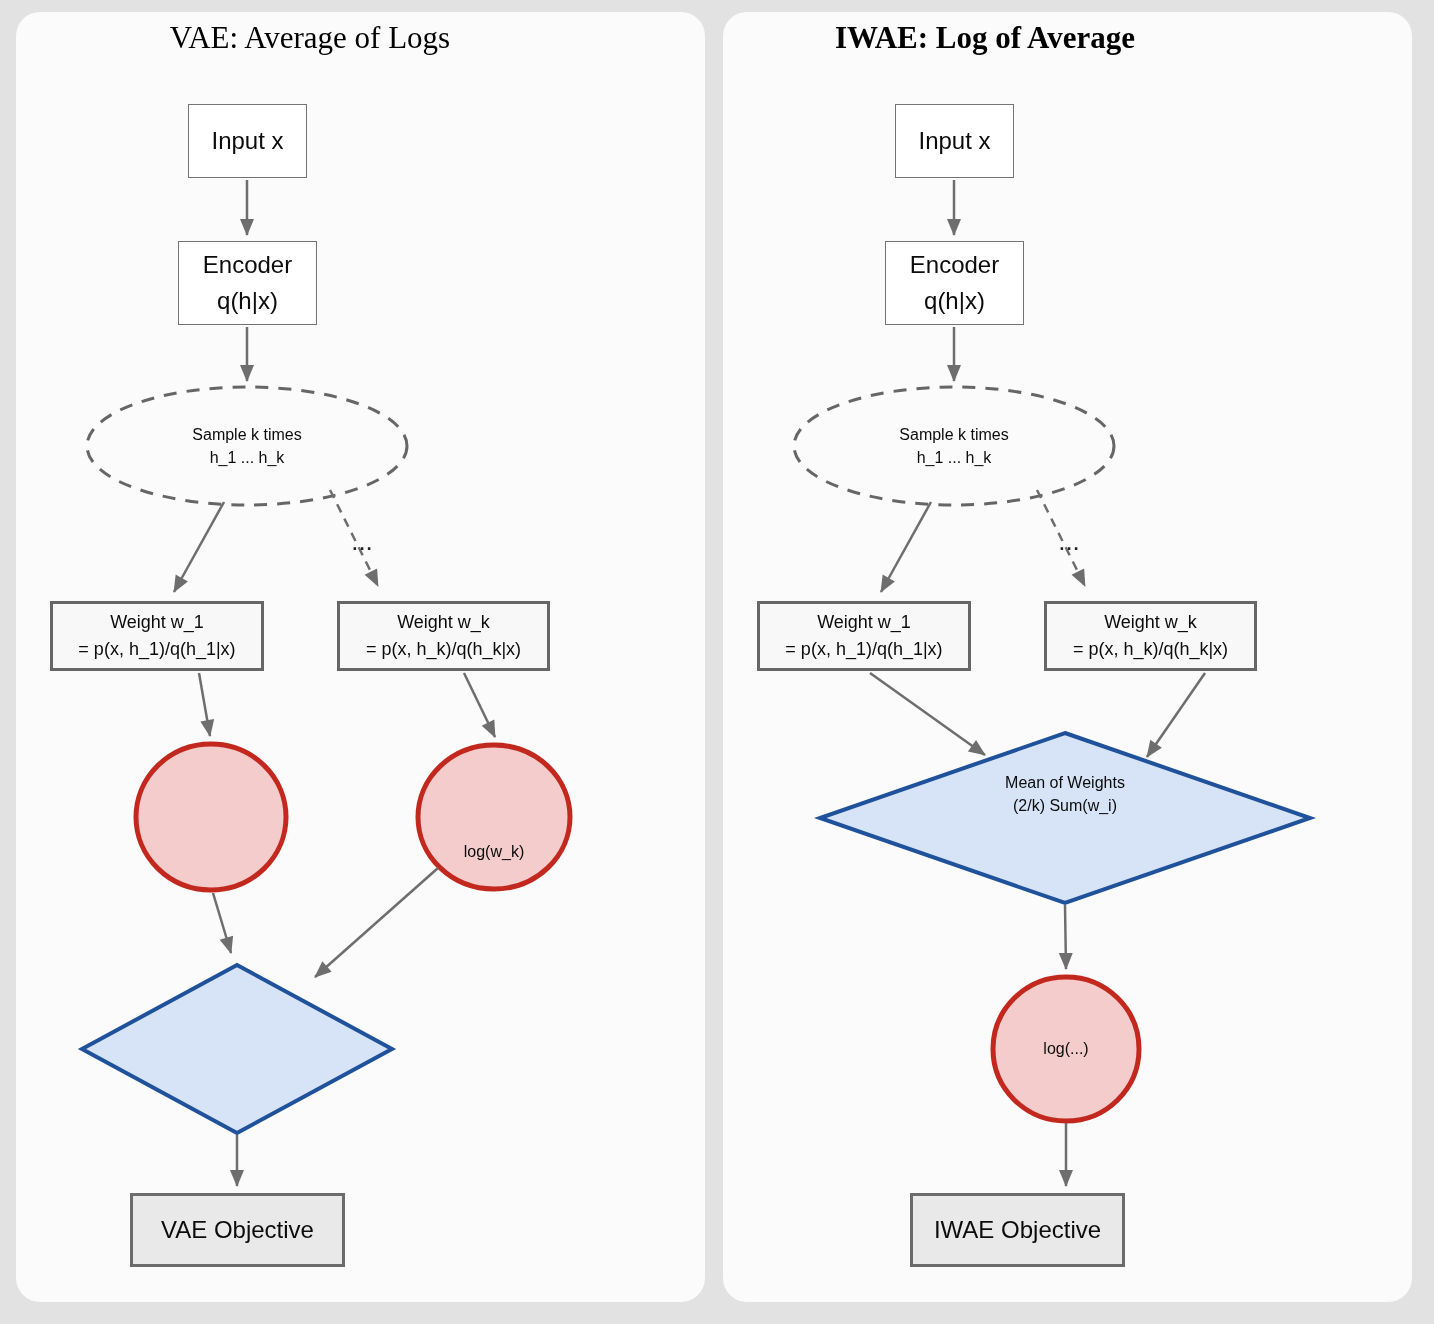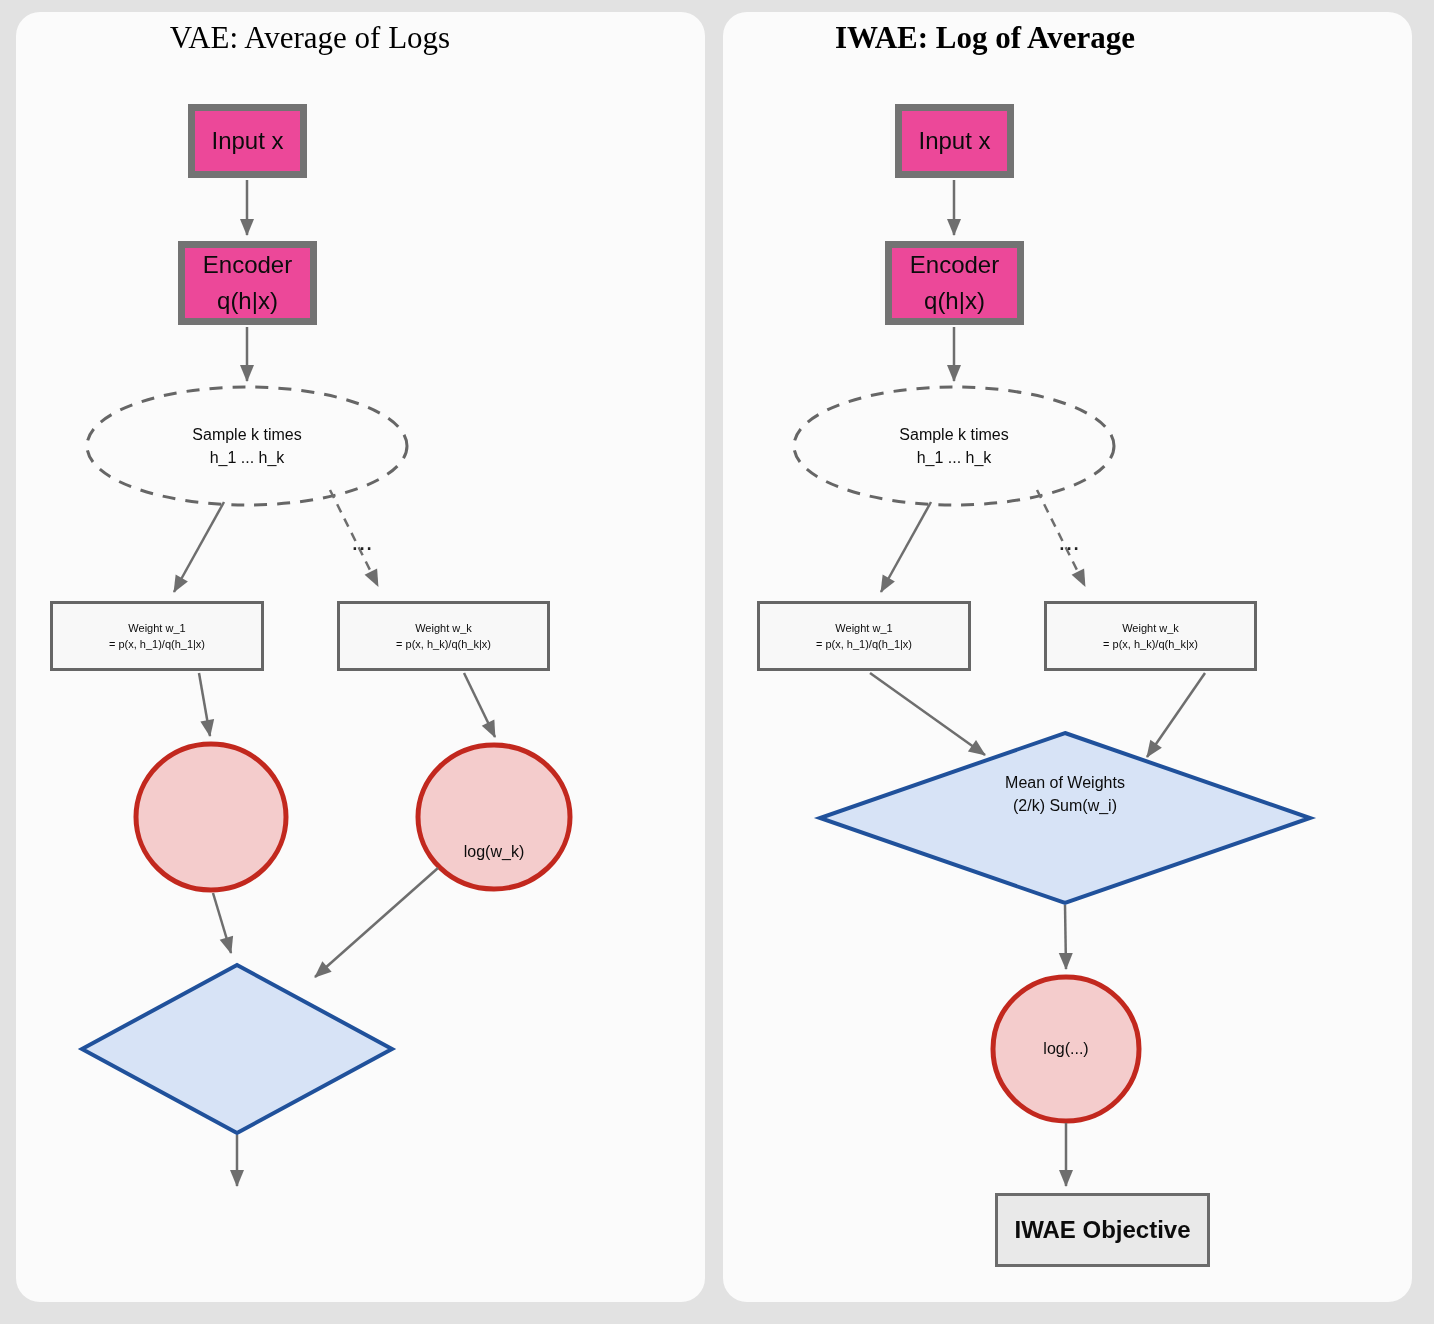--- a/index.html
+++ b/index.html
@@ -21,27 +21,27 @@
   .node{
     position:absolute;z-index:3;
     display:flex;flex-direction:column;align-items:center;justify-content:center;
     text-align:center;color:#0c0c0c;box-sizing:border-box;
   }
   .title{
     position:absolute;top:20px;z-index:3;width:600px;text-align:center;
     font-family:"Liberation Serif", serif;font-size:31px;color:#000;
   }
   .box{
-    background:#ec4899;border:7px solid #737373;font-size:24px;line-height:1.5;
+    background:#ffffff;border:1px solid #737373;font-size:24px;line-height:1.5;
   }
   .obj{
     background:#e9e9e9;border:3px solid #6b6b6b;font-size:24px;
   }
   .wbox{
-    background:#f8f8f8;border:3px solid #666666;font-size:11px;line-height:1.5;
+    background:#f8f8f8;border:3px solid #666666;font-size:18px;line-height:1.5;
   }
   .shape-label{font-size:16px;line-height:1.45;background:transparent;}
   .dots{font-size:26px;color:#222;background:transparent;}
 </style>
 </head>
 <body>
 
 <div class="canvas">
 
   <div class="panel left"></div>
@@ -109,20 +109,23 @@
   <div class="node wbox" style="left:337px;top:601px;width:213px;height:70px;">
     <span>Weight w_k</span>
     <span>= p(x, h_k)/q(h_k|x)</span>
   </div>
 
   <div class="node dots" style="left:330px;top:526px;width:64px;height:30px;">...</div>
 
   <div class="node shape-label" style="left:418px;top:780px;width:152px;height:144px;">log(w_k)</div>
 
 
+  <div class="node obj" style="left:130px;top:1193px;width:215px;height:74px;">
+    <span>VAE Objective</span>
+  </div>
 
   <div class="node box" style="left:895px;top:104px;width:119px;height:74px;">
     <span>Input x</span>
   </div>
 
   <div class="node box" style="left:885px;top:241px;width:139px;height:84px;">
     <span>Encoder</span>
     <span>q(h|x)</span>
   </div>
 
@@ -143,17 +146,17 @@
 
   <div class="node dots" style="left:1037px;top:526px;width:64px;height:30px;">...</div>
 
   <div class="node shape-label" style="left:945px;top:748px;width:240px;height:92px;">
     <span>Mean of Weights</span>
     <span>(2/k) Sum(w_i)</span>
   </div>
 
   <div class="node shape-label" style="left:993px;top:977px;width:146px;height:144px;">log(...)</div>
 
-  <div class="node obj" style="left:995px;top:1193px;width:215px;height:74px;font-weight:bold;">
+  <div class="node obj" style="left:910px;top:1193px;width:215px;height:74px;">
     <span>IWAE Objective</span>
   </div>
 
 </div>
 
 </body></html>

